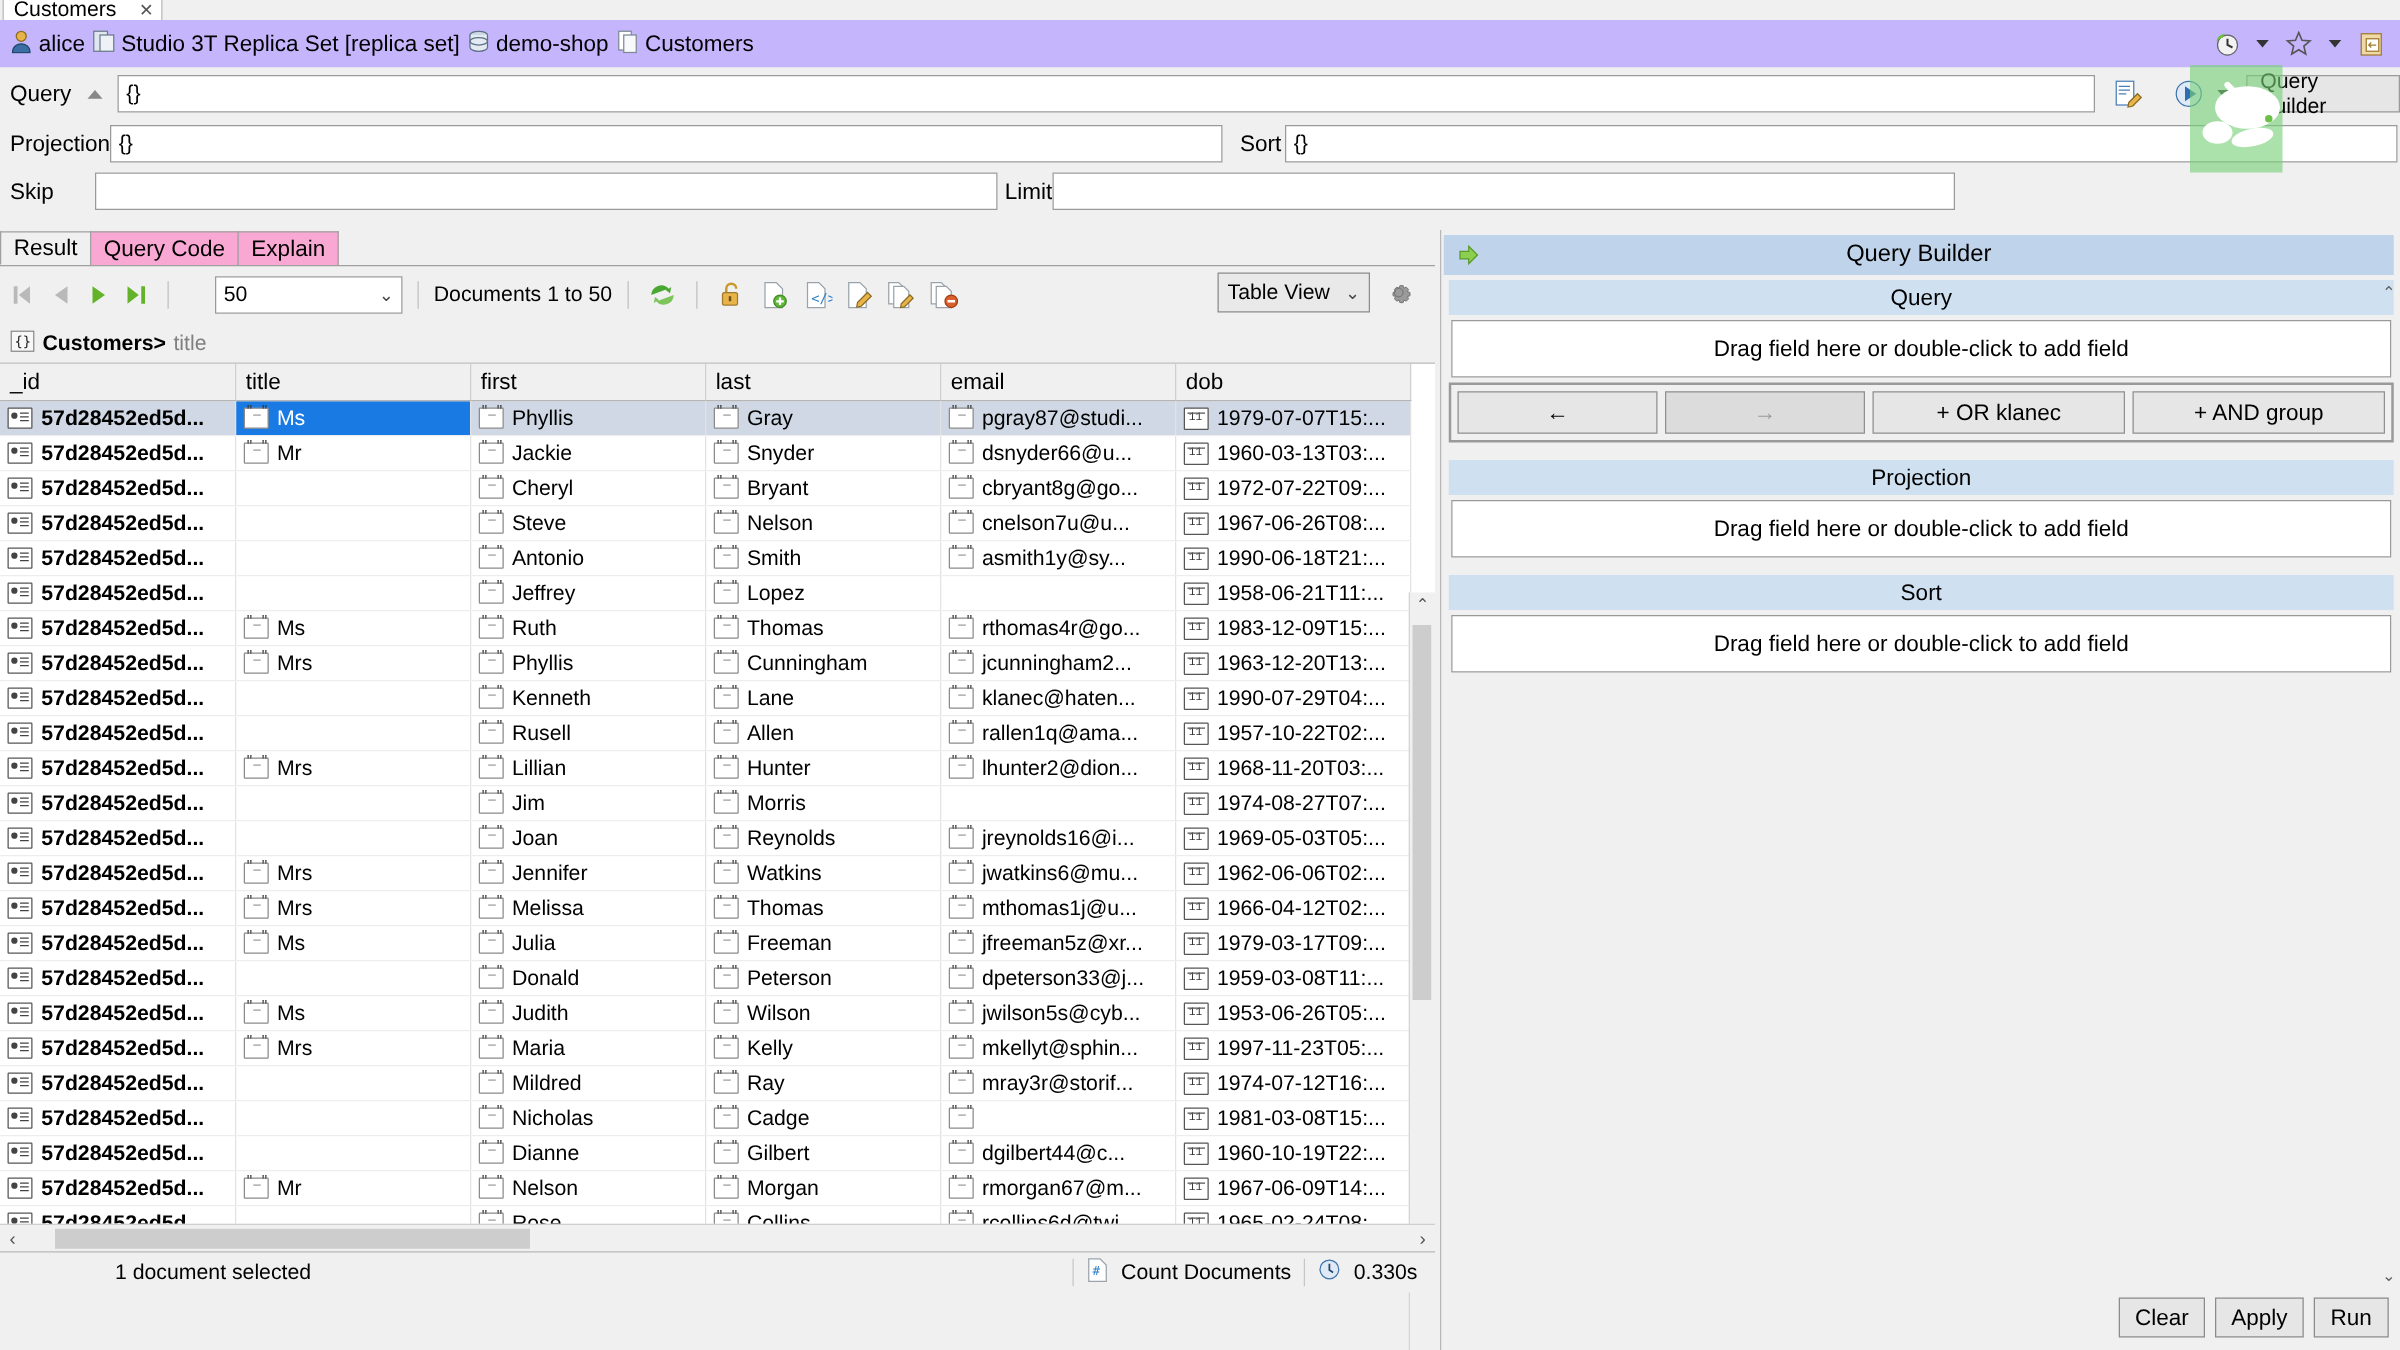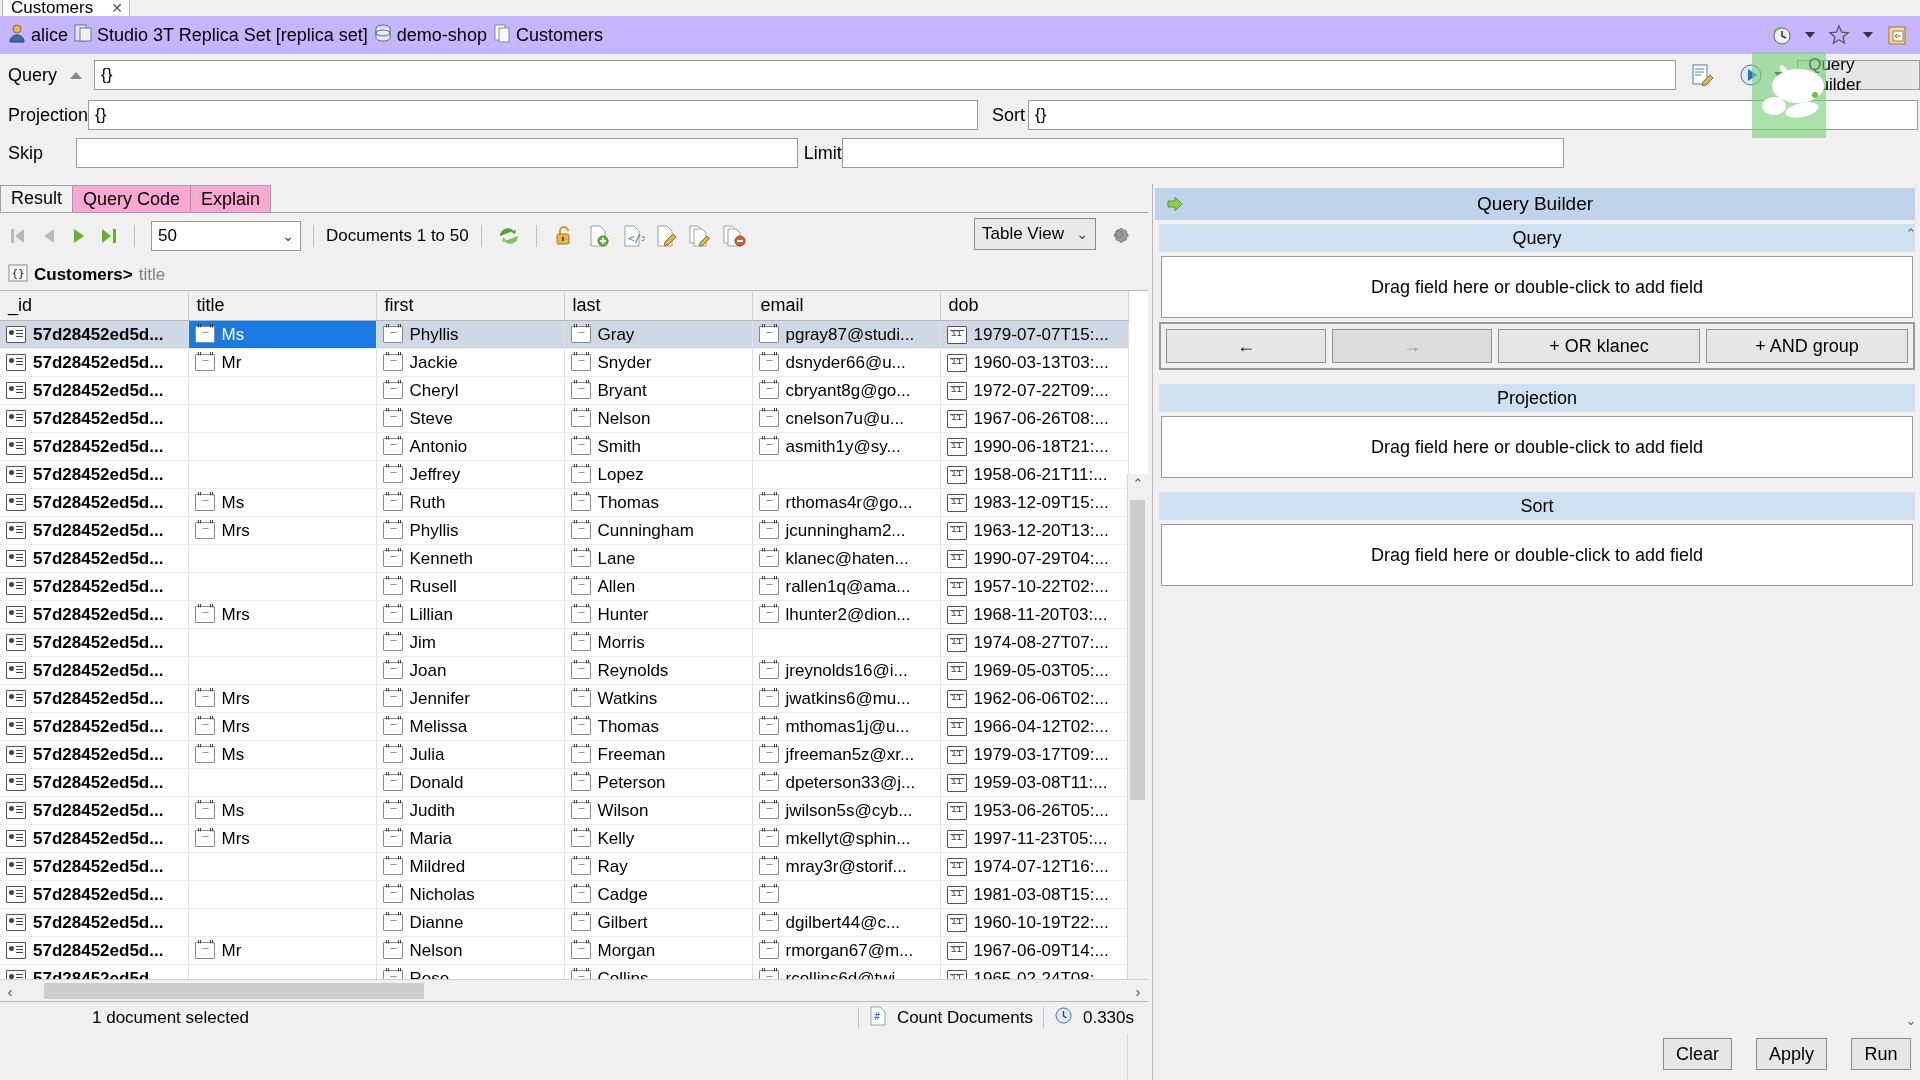--- a/index.html
+++ b/index.html
@@ -52,21 +52,21 @@
   .tabs-row{position:absolute;left:0;top:0;height:28px;width:1148px;border-bottom:1px solid #a0a0a0;display:flex;align-items:flex-end;}
   .rtab{
     height:27px;padding:0 10px;display:flex;align-items:center;font-size:18px;
     border:1px solid #a0a0a0;border-bottom:none;background:#f9a8d4;margin-right:-1px;box-sizing:border-box;
   }
   .rtab.sel{background:#f0f0f0;border-bottom:1px solid #f0f0f0;}
 
   .toolbar{position:absolute;left:0;top:30px;height:44px;width:1148px;display:flex;align-items:center;padding-left:6px;box-sizing:border-box;gap:4px;}
   .navbtn{width:26px;height:26px;display:flex;align-items:center;justify-content:center;}
   .pagesel{
-    margin-left:4px;width:150px;height:30px;background:#fff;border:1px solid #9a9a9a;
+    margin-left:25px;width:150px;height:30px;background:#fff;border:1px solid #9a9a9a;
     display:flex;align-items:center;justify-content:space-between;padding:0 6px;box-sizing:border-box;font-size:17px;
   }
   .sep{width:1px;height:22px;background:#c0c0c0;margin:0 8px;}
   .doccount{font-size:17px;white-space:nowrap;}
   .iconbtn{width:30px;height:28px;display:flex;align-items:center;justify-content:center;}
   .viewsel{
     position:absolute;right:52px;top:34px;width:122px;height:32px;background:#e9e9e9;
     border:1px solid #8c8c8c;display:flex;align-items:center;justify-content:space-between;
     padding:0 7px;box-sizing:border-box;font-size:17px;
   }
@@ -131,34 +131,34 @@
   .qbtitle{
     position:absolute;left:2px;top:4px;width:760px;height:32px;background:#bfd4ea;
     display:flex;align-items:center;justify-content:center;font-size:19px;
   }
   .qbtitle .arrowico{position:absolute;left:10px;top:6px;}
   .qbsection{
     width:756px;height:28px;background:#cfe0f0;display:flex;align-items:center;justify-content:center;
     font-size:18px;margin:0 auto;
   }
   .dropzone{
-    width:752px;height:62px;background:#fff;border:1px solid #9a9a9a;margin:4px auto 0;
+    width:752px;height:46px;background:#fff;border:1px solid #9a9a9a;margin:4px auto 0;
     display:flex;align-items:center;justify-content:center;font-size:18px;box-sizing:border-box;
   }
   .qbgroupbox{width:756px;margin:4px auto 0;border:2px solid #9a9a9a;padding:3px;box-sizing:border-box;background:#f0f0f0;}
   .qbbtnrow{display:flex;gap:6px;padding:2px;}
   .qbbtn{
     flex:1;height:34px;background:#e6e6e6;border:1px solid #909090;display:flex;align-items:center;
     justify-content:center;font-size:18px;box-sizing:border-box;
   }
   .qbbtn.small{flex:0 0 160px;}
   .qbbtn.dis{color:#9a9a9a;background:#dcdcdc;}
   .qbscrollup{position:absolute;right:2px;top:42px;width:16px;text-align:center;font-size:13px;color:#666;}
   .qbscrolldn{position:absolute;right:2px;bottom:52px;width:16px;text-align:center;font-size:13px;color:#666;}
-  .qbfooter{position:absolute;right:10px;bottom:10px;display:flex;gap:24px;}
+  .qbfooter{position:absolute;right:10px;bottom:10px;display:flex;gap:8px;}
   .footbtn{
     min-width:60px;height:32px;background:#e6e6e6;border:1px solid #8c8c8c;
     display:flex;align-items:center;justify-content:center;padding:0 12px;font-size:18px;box-sizing:border-box;
   }
 
   
   .greenhl{position:absolute;left:1752px;top:52px;width:74px;height:86px;background:rgba(120,208,120,.62);}
   .cursor-blob{position:absolute;left:1758px;top:60px;width:76px;height:70px;pointer-events:none;}
 </style>
 </head>

